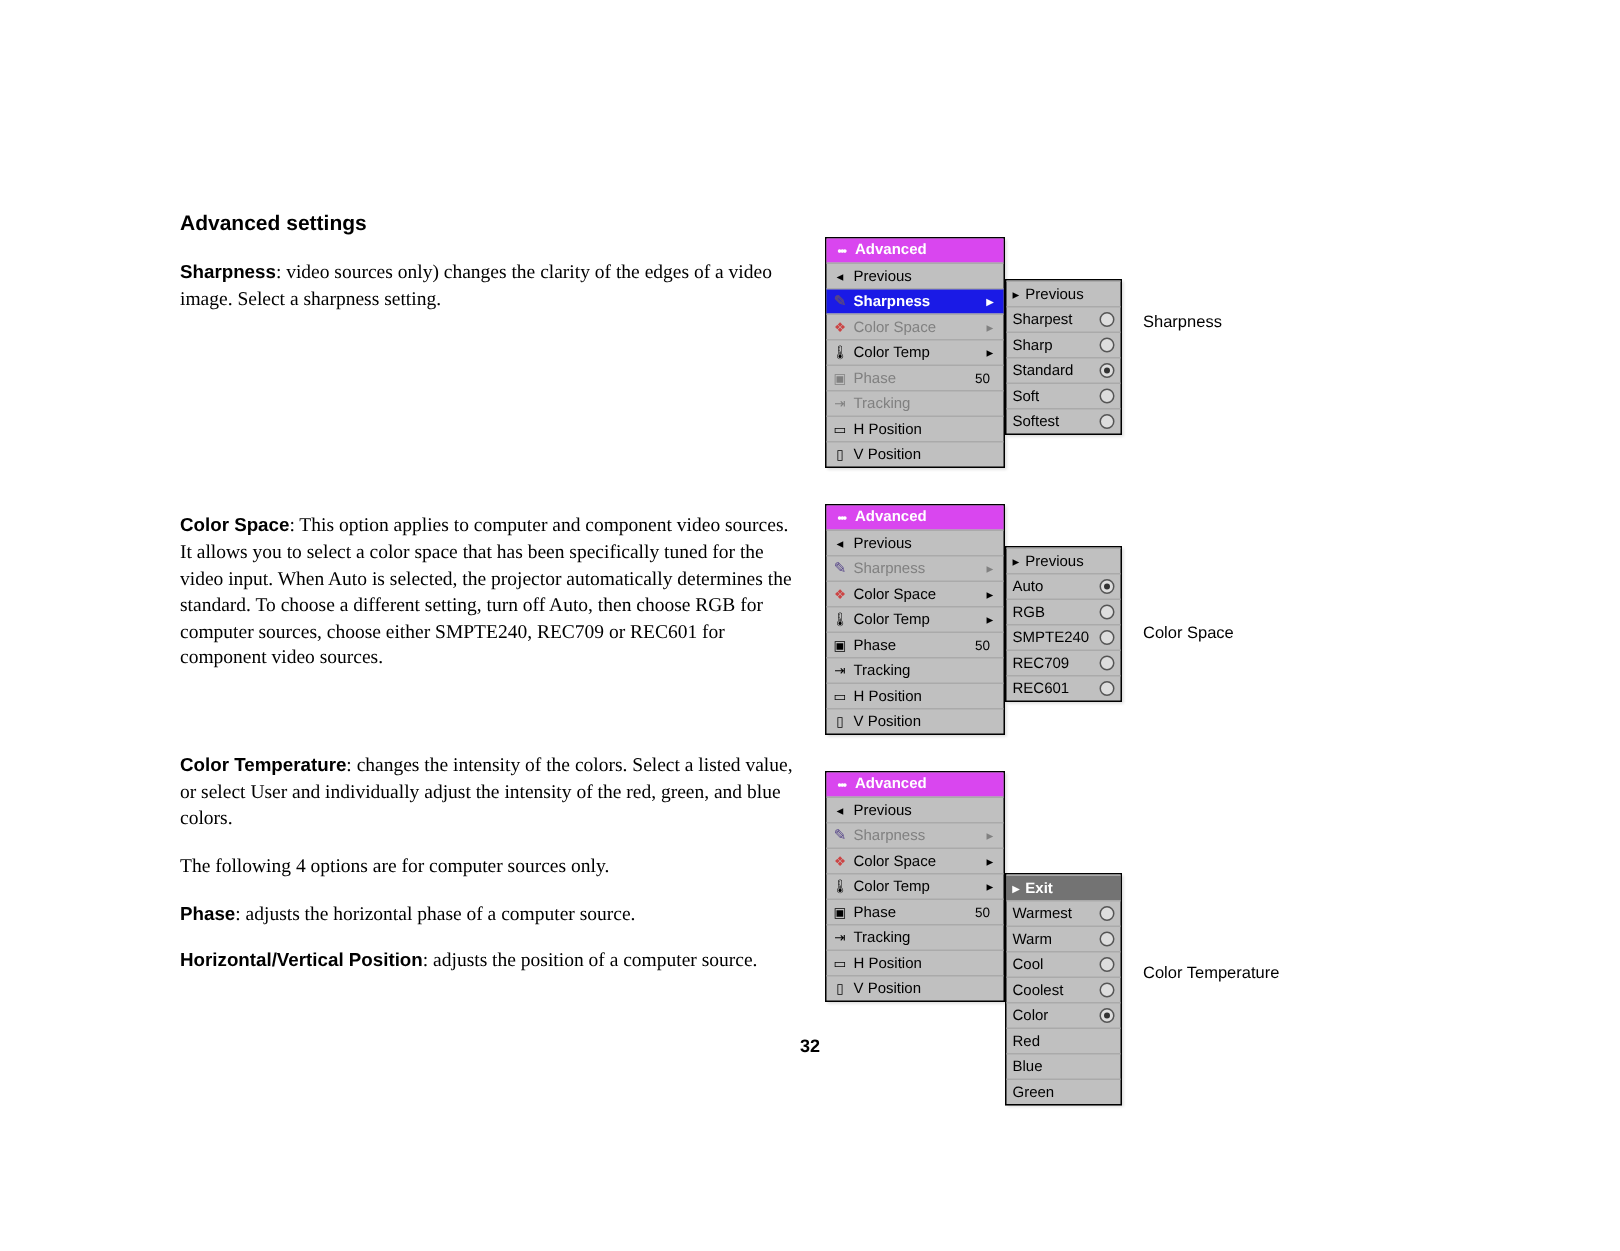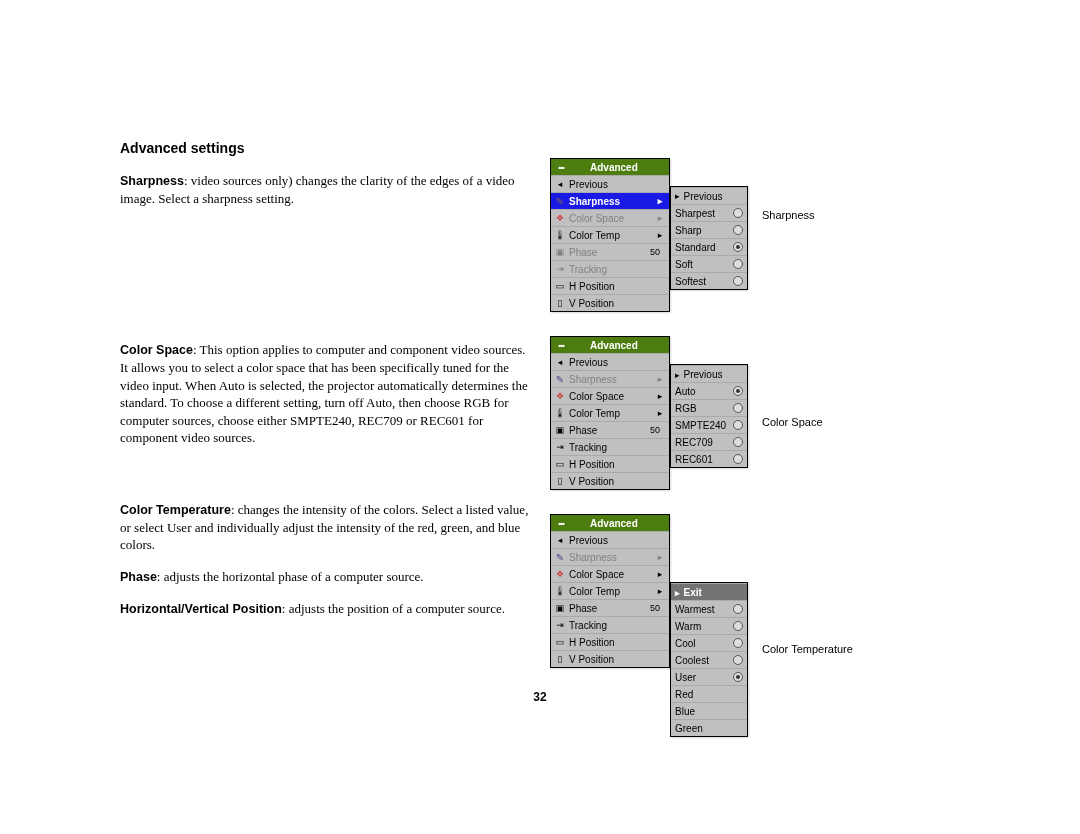--- a/index.html
+++ b/index.html
@@ -58,27 +58,27 @@
     background: #c0c0c0;
     border: 1px solid #000;
     width: 76px;
     font-family: Arial, Helvetica, sans-serif;
     font-size: 10px;
     box-shadow: 1px 1px 2px rgba(0,0,0,.15);
     flex-shrink: 0;
     margin-top: 28px;
   }
   .menu-header {
-    background: #4d7c0f;
+    background: #d946ef;
     color: #fff;
     font-weight: bold;
     padding: 2px 4px;
     display:flex;
-    align-items:center;
-    gap:20px;
+    align-items:flex-start;
+    gap:0;
   }
   .menu-row {
     display: flex;
     align-items: center;
     padding: 1.5px 3px;
     height: 13px;
     border-top: 1px solid #aaa;
   }
   .menu-row.sel { background: #1a1ae6; color:#fff; font-weight:bold; }
   .menu-row.disabled { color: #808080; }
@@ -166,20 +166,21 @@
     <div class="para">
       <b>Color Space</b><span>: This option applies to computer and component video sources. It allows you to select a color space that has been specifically tuned for the video input. When Auto is selected, the projector automatically determines the standard. To choose a different setting, turn off Auto, then choose RGB for computer sources, choose either SMPTE240, REC709 or REC601 for component video sources.</span>
     </div>
 
     <div class="gap2"></div>
 
     <div class="para">
       <b>Color Temperature</b><span>: changes the intensity of the colors. Select a listed value, or select User and individually adjust the intensity of the red, green, and blue colors.</span>
     </div>
 
+    <div class="para">The following 4 options are for computer sources only.</div>
     <div class="para">
       <b>Phase</b><span>: adjusts the horizontal phase of a computer source.</span>
     </div>
     <div class="para">
       <b>Horizontal/Vertical Position</b><span>: adjusts the position of a computer source.</span>
     </div>
   </div>
 
   <div class="rightcol">
 
@@ -385,21 +386,21 @@
           </div>
         <div class="sub-row">
             <span>Cool</span>
             <span class="radio"></span>
           </div>
         <div class="sub-row">
             <span>Coolest</span>
             <span class="radio"></span>
           </div>
         <div class="sub-row">
-            <span>User</span>
+            <span>Color</span>
             <span class="radio on"></span>
           </div>
         <div class="sub-row">
             <span>Red</span>
           </div>
         <div class="sub-row">
             <span>Blue</span>
           </div>
         <div class="sub-row">
             <span>Green</span>

